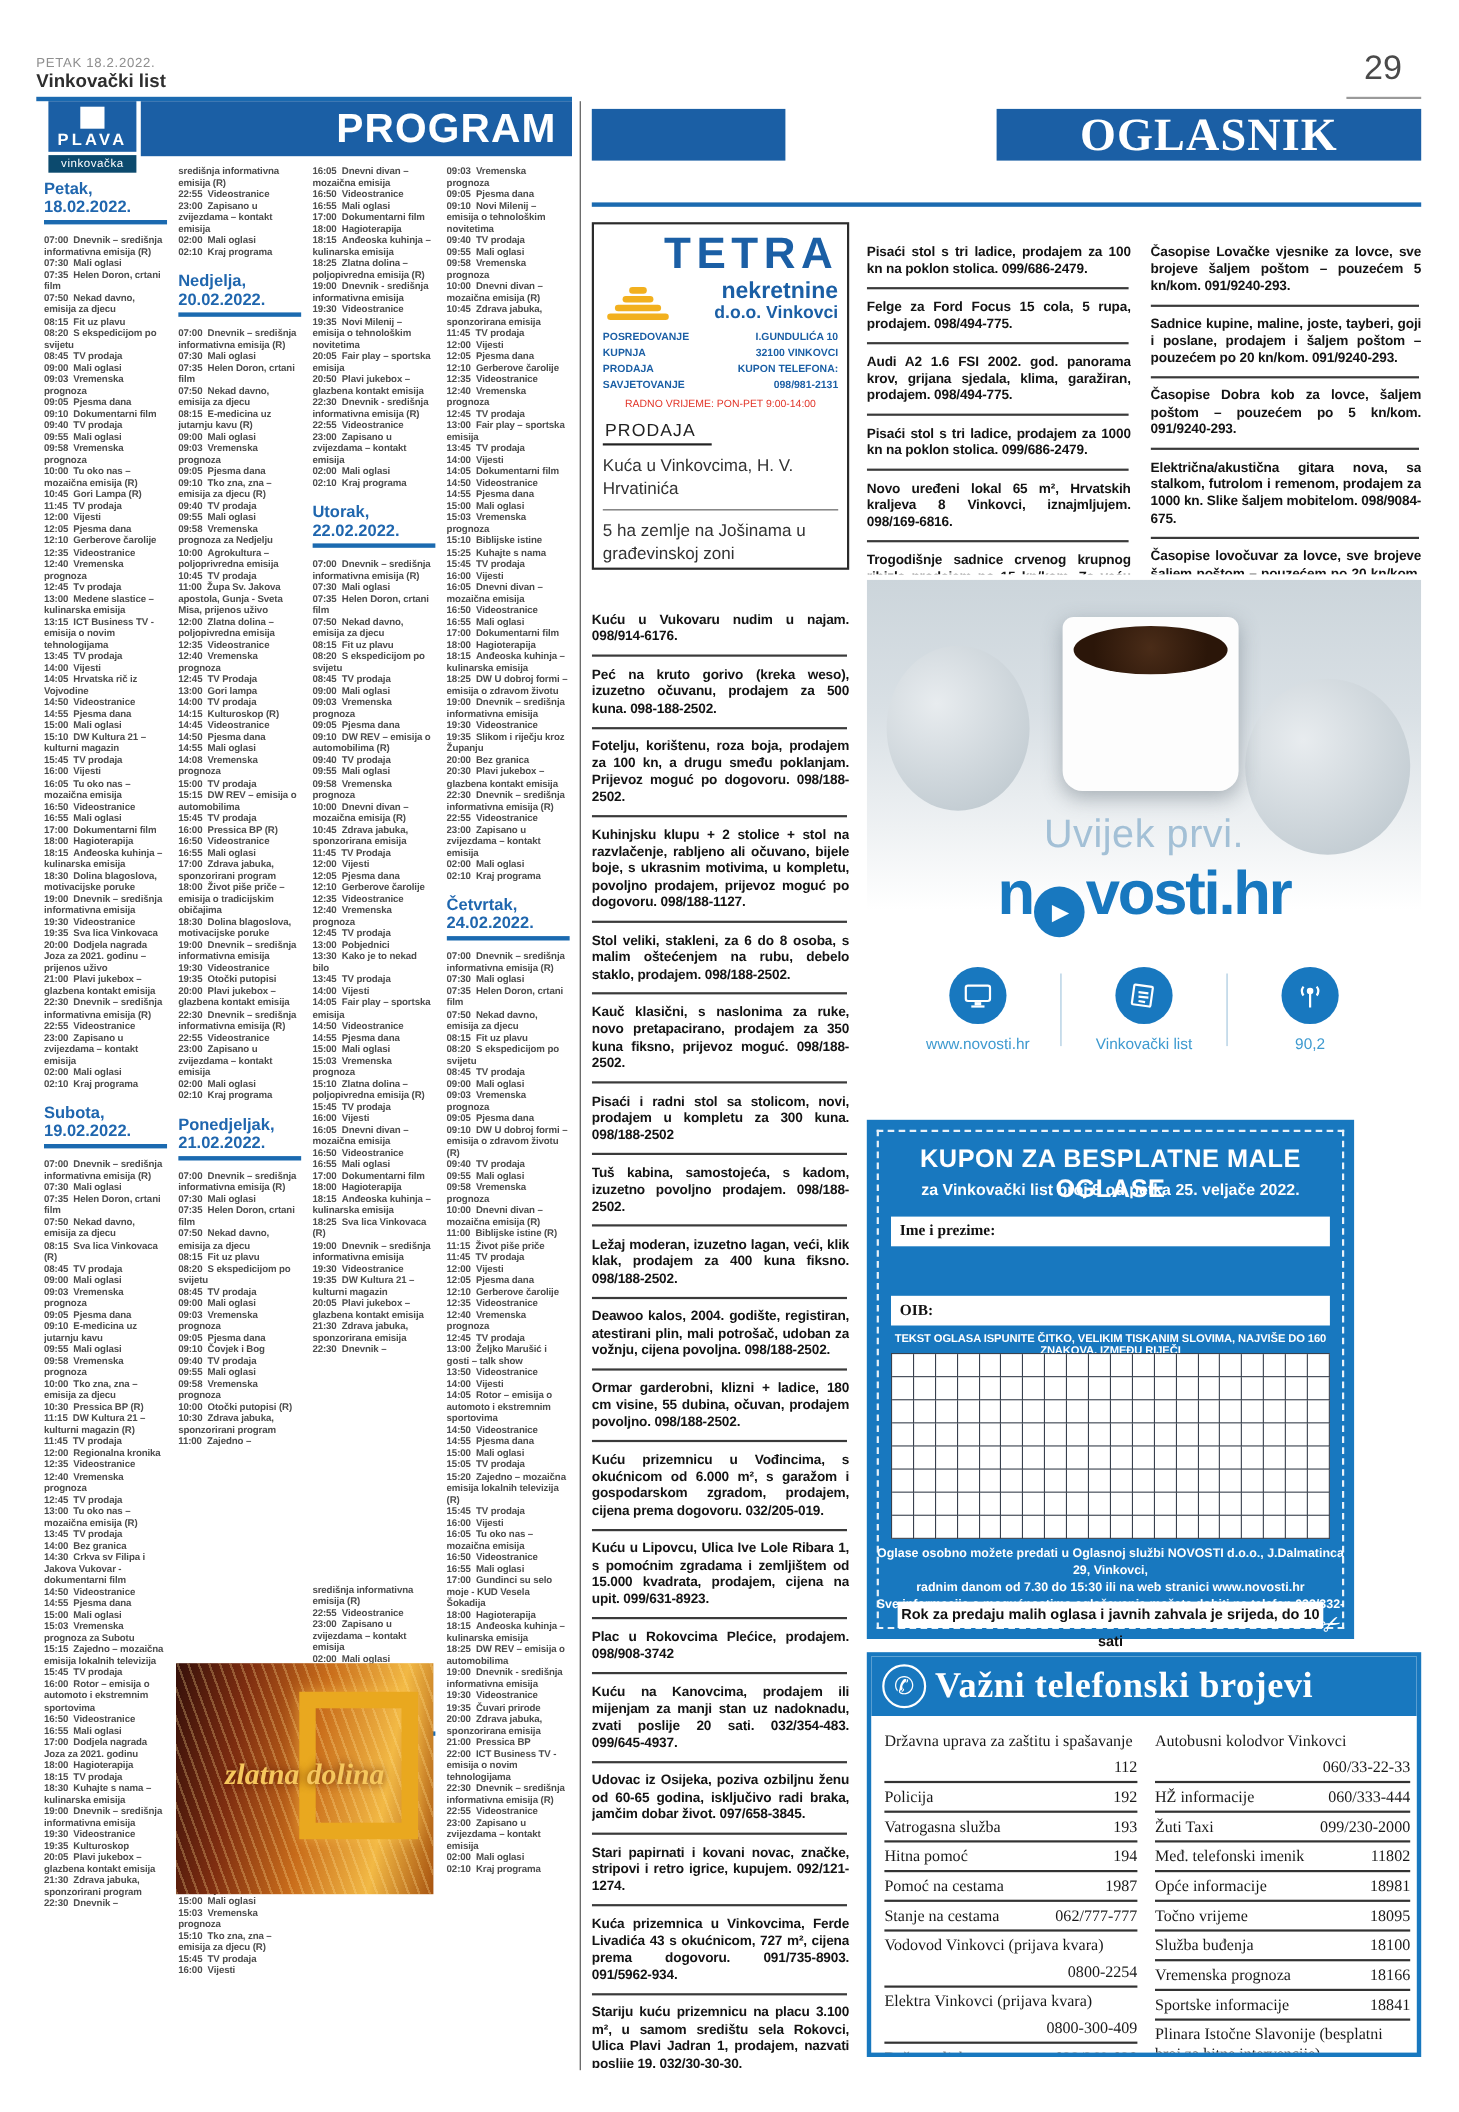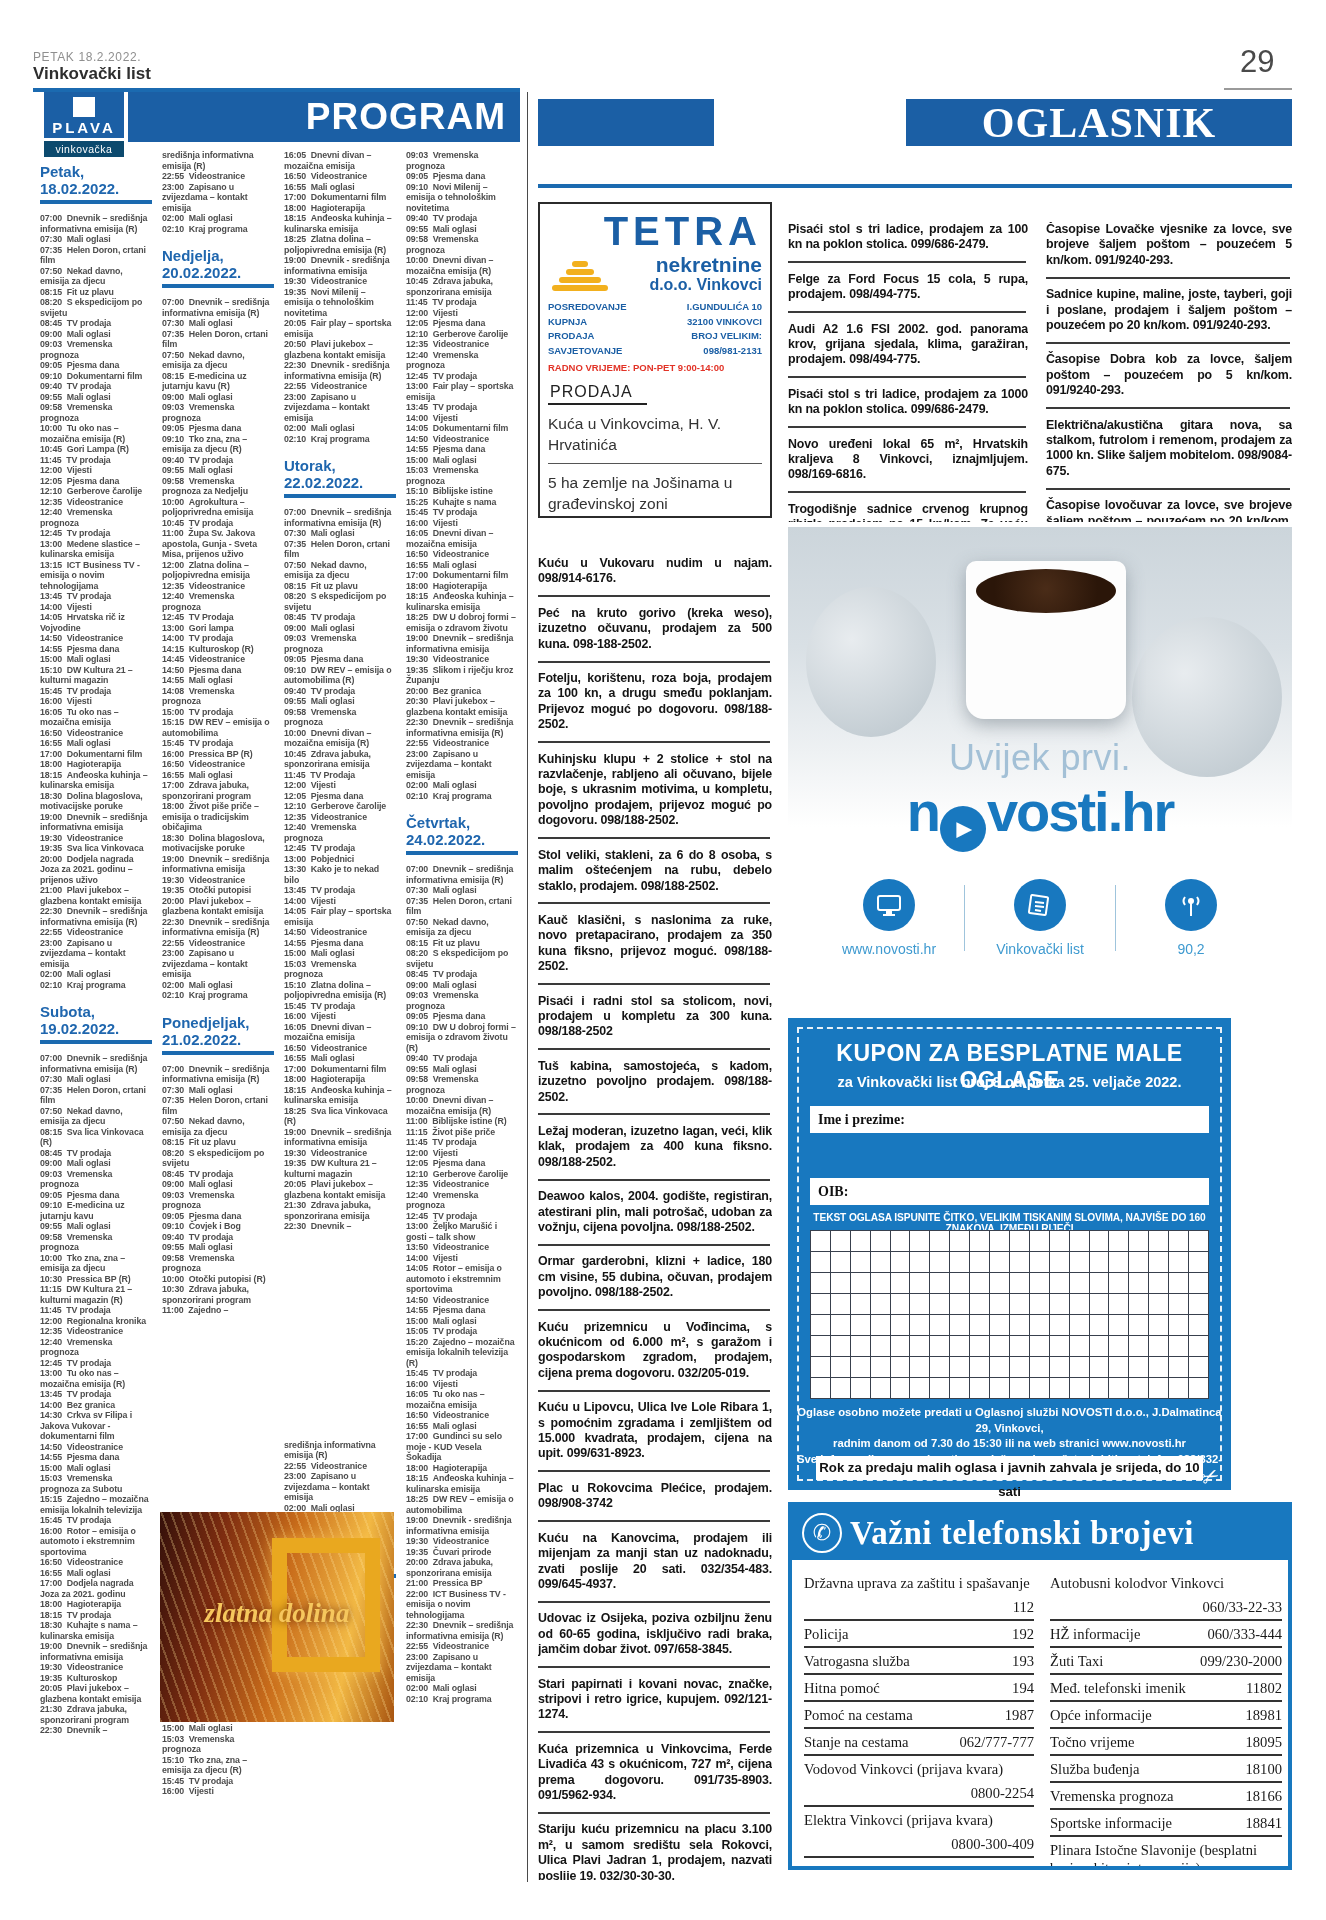--- a/index.html
+++ b/index.html
@@ -61,21 +61,21 @@
   .pyr i{display:block;background:#f2b01e;border-radius:3px;height:6px;}
   .pyr i:nth-child(1){width:16px;}.pyr i:nth-child(2){width:28px;}
   .pyr i:nth-child(3){width:42px;}.pyr i:nth-child(4){width:56px;}
   .tetra-sub{flex:1;text-align:right;color:#1b5fa5;}
   .tetra-sub .s1{font-weight:700;font-size:21px;line-height:22px;}
   .tetra-sub .s2{font-weight:700;font-size:16px;line-height:18px;}
   .tetra-info{display:flex;margin-top:6px;}
   .tetra-info .l{flex:1;}
   .tetra-info .r{flex:1;text-align:right;}
   .tetra-info div div{font-size:9.5px;font-weight:700;color:#1b5fa5;line-height:14.5px;}
-  .tetra-radno{margin-top:4px;text-align:left;font-size:9.5px;font-weight:700;color:#e23327;}
+  .tetra-radno{margin-top:4px;text-align:center;font-size:9.5px;font-weight:400;color:#e23327;}
   .tetra-prodaja{margin-top:10px;font-size:16px;letter-spacing:1px;color:#222;
                  border-bottom:2px solid #222;display:inline-block;padding:0 14px 2px 2px;}
   .tetra-item{margin-top:8px;font-size:15.5px;line-height:21px;color:#333;}
   .tetra-hr{height:0;border-top:1.5px solid #555;margin:8px 0 0 0;}
   
   .adcol{position:absolute;overflow:hidden;}
   .ad{font-size:12.4px;line-height:15.4px;font-weight:600;color:#141414;text-align:justify;
       letter-spacing:-.15px;}
   .adsep{border-top:2.2px solid #3a3a3a;margin:8.5px 2px 8.5px 0;}
   
@@ -587,39 +587,39 @@
     <div class="tetra-info">
       <div class="l" id="tetra-services">
           <div>POSREDOVANJE</div>
           <div>KUPNJA</div>
           <div>PRODAJA</div>
           <div>SAVJETOVANJE</div>
         </div>
       <div class="r" id="tetra-contact">
           <div>I.GUNDULIĆA 10</div>
           <div>32100 VINKOVCI</div>
-          <div>BROJ VELIKIM:</div>
+          <div>KUPON TELEFONA:</div>
           <div>098/981-2131</div>
         </div>
     </div>
     <div class="tetra-radno">RADNO VRIJEME: PON-PET  9:00-14:00</div>
     <div><span class="tetra-prodaja">PRODAJA</span></div>
     <div class="tetra-item">Kuća u Vinkovcima, H. V. Hrvatinića</div>
     <div class="tetra-hr"></div>
     <div class="tetra-item">5 ha zemlje na Jošinama u građevinskoj zoni</div>
   </div>
 
   <div class="adcol" style="left:538px;top:556px;width:234px;height:1324px" id="ads1">
       <div class="ad">Kuću u Vukovaru nudim u najam. 098/914-6176.</div>
       <div class="adsep"></div>
       <div class="ad">Peć na kruto gorivo (kreka weso), izuzetno očuvanu, prodajem za 500 kuna. 098-188-2502.</div>
       <div class="adsep"></div>
       <div class="ad">Fotelju, korištenu, roza boja, prodajem za 100 kn, a drugu smeđu poklanjam. Prijevoz moguć po dogovoru. 098/188-2502.</div>
       <div class="adsep"></div>
-      <div class="ad">Kuhinjsku klupu + 2 stolice + stol na razvlačenje, rabljeno ali očuvano, bijele boje, s ukrasnim motivima, u kompletu, povoljno prodajem, prijevoz moguć po dogovoru. 098/188-2502.</div>
+      <div class="ad">Kuhinjsku klupu + 2 stolice + stol na razvlačenje, rabljeno ali očuvano, bijele boje, s ukrasnim motivima, u kompletu, povoljno prodajem, prijevoz moguć po dogovoru. 098/188-1127.</div>
       <div class="adsep"></div>
       <div class="ad">Stol veliki, stakleni, za 6 do 8 osoba, s malim oštećenjem na rubu, debelo staklo, prodajem. 098/188-2502.</div>
       <div class="adsep"></div>
       <div class="ad">Kauč klasični, s naslonima za ruke, novo pretapacirano, prodajem za 350 kuna fiksno, prijevoz moguć. 098/188-2502.</div>
       <div class="adsep"></div>
       <div class="ad">Pisaći i radni stol sa stolicom, novi, prodajem u kompletu za 300 kuna. 098/188-2502</div>
       <div class="adsep"></div>
       <div class="ad">Tuš kabina, samostojeća, s kadom, izuzetno povoljno prodajem. 098/188-2502.</div>
       <div class="adsep"></div>
       <div class="ad">Ležaj moderan, izuzetno lagan, veći, klik klak, prodajem za 400 kuna fiksno. 098/188-2502.</div>

